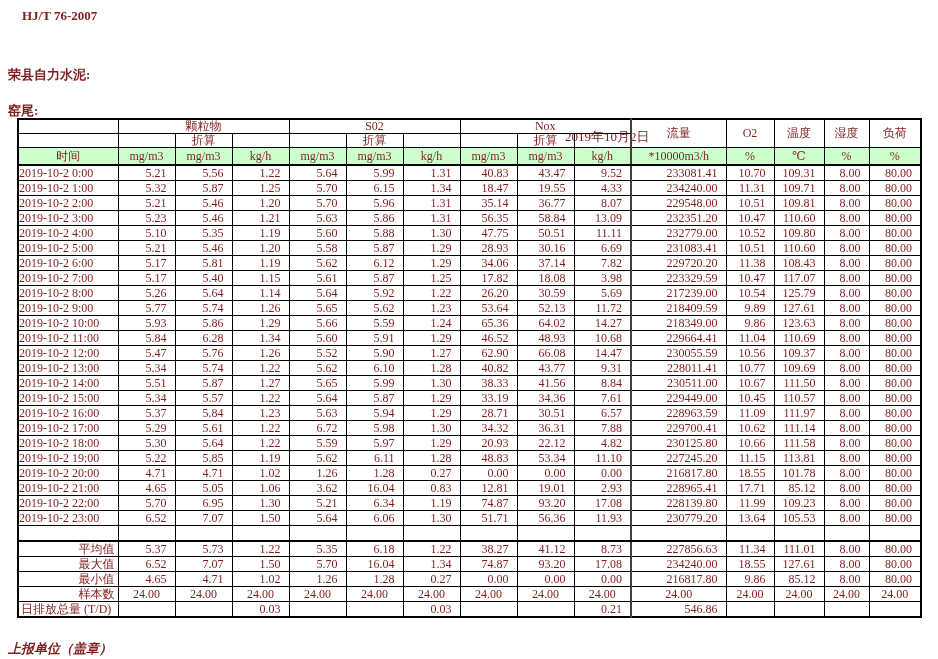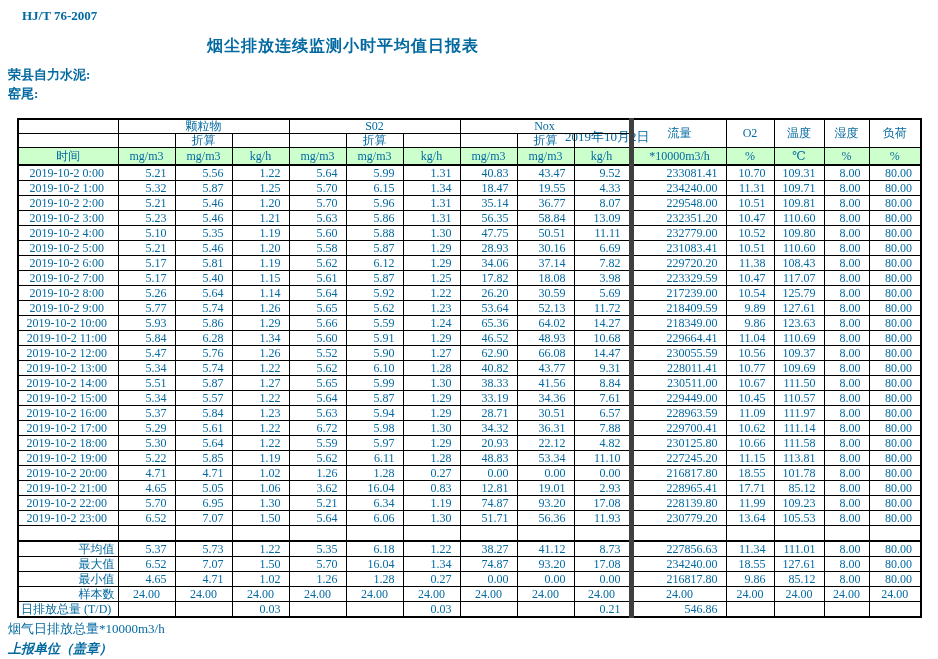--- a/index.html
+++ b/index.html
@@ -1,44 +1,43 @@
 <!DOCTYPE html>
 <html><head>
 <meta charset="utf-8">
 <style>
   html,body{margin:0;padding:0;background:#fff;}
   .page{position:relative;width:938px;height:659px;background:#ffffff;overflow:hidden;
-        font-family:"Liberation Serif","DejaVu Serif",serif;color:#0369a1;}
+        font-family:"Liberation Serif","DejaVu Serif",serif;color:#7f1d1d;}
   .std{position:absolute;left:22px;top:8px;font-size:13px;font-weight:bold;}
   .title{position:absolute;left:207px;top:36px;font-size:16px;font-weight:bold;letter-spacing:1px;}
   .company{position:absolute;left:8px;top:66px;font-size:13px;font-weight:bold;}
-  .kiln{position:absolute;left:8px;top:85px;font-size:13px;font-weight:bold;}
+  .kiln{position:absolute;left:8px;top:102px;font-size:13px;font-weight:bold;}
   .date{position:absolute;left:565px;top:85px;font-size:13px;margin-top:43px;}
   table{position:absolute;left:17px;top:118px;border-collapse:collapse;table-layout:fixed;
         border:2px solid #000;padding-left:43px;}
   td{border:1px solid #000;height:14px;line-height:13px;font-size:12px;
      padding:0 8px 0 0;text-align:right;overflow:hidden;white-space:nowrap;}
   tr.hdr td{height:12px;text-align:center;padding:0;}
   tr.unit td{height:16px;background:#ccffcc;text-align:center;padding:0;border-bottom:2px solid #000;}
-  td.t{padding:0 3px 0 0;text-align:center;}
-  td.bL{border-left:5px solid #404040;}
+  td.t{padding:0 3px 0 0;text-align:left;}
+  td.bL{border-left:2px solid #404040;}
   tr.sp td{border-bottom:2px solid #000;}
   td.lbl{padding:0 3px 0 0;}
   td.left{text-align:left;padding:0 0 0 2px;}
   td.ctr{text-align:center;padding:0;}
   .fnote{position:absolute;left:8px;top:620px;font-size:13px;}
   .fstamp{position:absolute;left:8px;top:640px;font-size:13px;font-weight:bold;font-style:italic;}
   .funit{position:absolute;left:165px;top:640px;font-size:13px;font-weight:bold;margin-top:28px;}
 </style>
 </head>
 <body>
 
 <div class="page">
   <div class="std">HJ/T 76-2007</div>
-  <div class="title">烟尘排放连续监测小时平均值日报表</div>
   <div class="company">荣县自力水泥:</div>
   <div class="kiln">窑尾:</div>
   <div class="date">2019年10月2日</div>
 
   <table>
     <colgroup>
       <col style="width:100px">
         <col style="width:57px">
         <col style="width:57px">
         <col style="width:57px">
@@ -603,16 +602,15 @@
           <td>0.21</td>
           <td class="bL">546.86</td>
           <td></td>
           <td></td>
           <td></td>
           <td></td>
         </tr>
       </tbody>
   </table>
 
-  <div class="fnote">烟气日排放总量*10000m3/h</div>
   <div class="fstamp">上报单位（盖章）</div>
   <div class="funit">单位</div>
 </div>
 
 </body></html>

